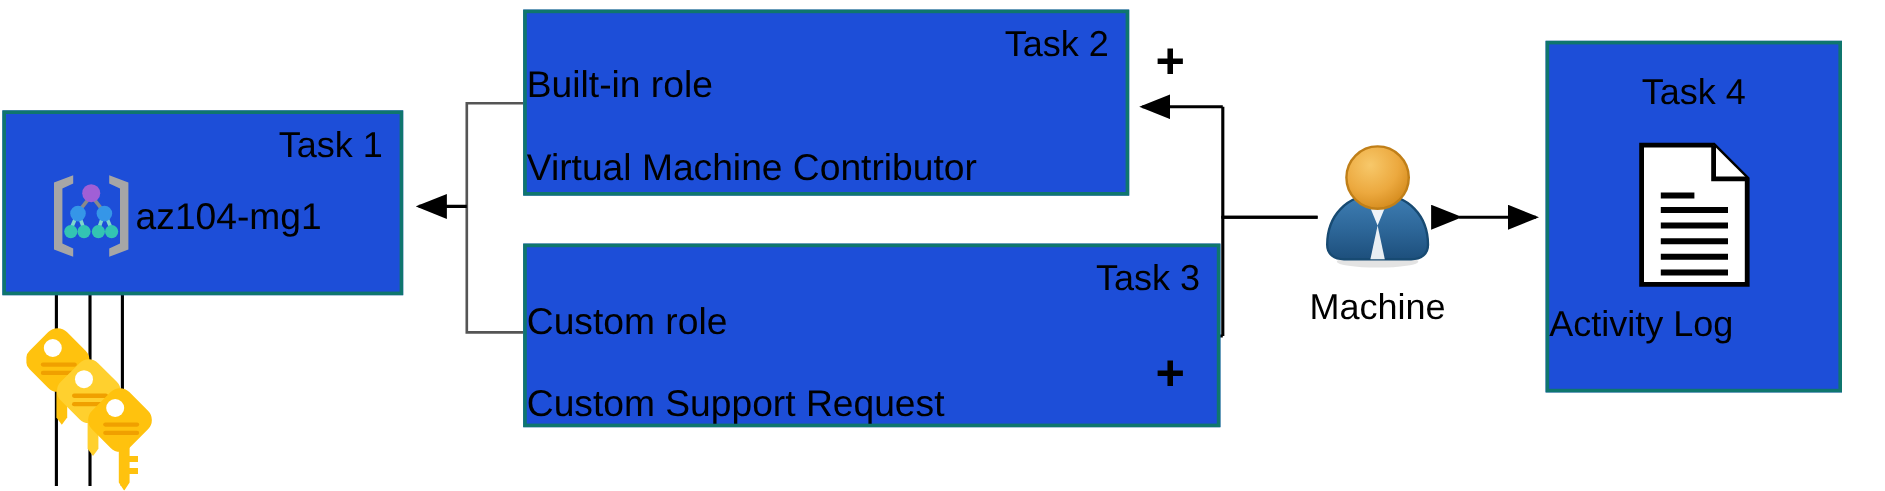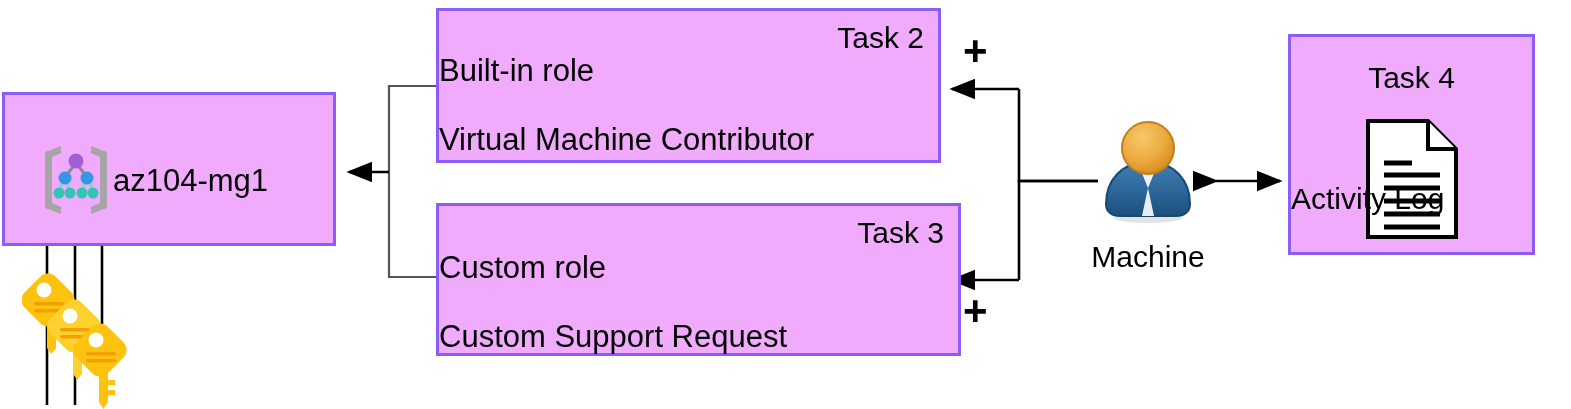--- a/index.html
+++ b/index.html
@@ -10,22 +10,22 @@
   #canvas{
     position:relative;
     width:1571px;
     height:409px;
     background:#ffffff;
     overflow:hidden;
   }
   
   .box{
     position:absolute;
-    background:#f0abfc;
-    border:3px solid #8b5cf6;
+    background:#1d4ed8;
+    border:3px solid #0f766e;
     box-sizing:border-box;
     text-decoration:underline;
   }
   .task-tag{
     position:absolute;
     font-size:30px;
     color:#000;
     line-height:1;
     white-space:nowrap;
   }
@@ -37,36 +37,36 @@
     position:absolute;
     left:34px; top:46px;
     display:flex; align-items:center; gap:0;
   }
   #task1-label{
     font-size:31px; color:#000; line-height:1; white-space:nowrap;
   }
 
   
   #task2{ left:436px; top:8px; width:505px; height:155px; }
-  #task3{ left:436px; top:203px; width:525px; height:153px; }
+  #task3{ left:436px; top:203px; width:581px; height:153px; }
   .rolelines{
     position:absolute;
     left:0; right:0;
     text-align:left;
     color:#000;
   }
   .roleline1{ font-size:31px; line-height:1.05; }
   .roleline2{ font-size:31px; line-height:1.05;margin-top:36px; }
   #task2 .rolelines{ top:44px; }
   #task3 .rolelines{ top:46px; }
   #task2 .roleline1{ margin-bottom:6px; }
   #task3 .roleline1{ margin-bottom:23px; }
 
   
-  #task4{ left:1288px; top:34px; width:247px; height:221px;padding-left:12px; }
+  #task4{ left:1288px; top:34px; width:247px; height:293px;padding-left:12px; }
   #task4-tag{
     position:absolute; top:26px; left:0; right:0;
     text-align:center; font-size:30px; color:#000; line-height:1;
   }
   #task4-doc{
     position:absolute; top:80px; left:50%; transform:translateX(-50%);
   }
   #task4-caption{
     position:absolute; bottom:38px; left:0; right:0;
     font-size:30px; color:#000; line-height:1;
@@ -156,20 +156,21 @@
           <circle cx="22" cy="18" r="7.5" fill="#fff"></circle>
           <rect x="12" y="30" width="30" height="3.6" rx="1.8" fill="#f0a000"></rect>
           <rect x="12" y="37" width="30" height="3.6" rx="1.8" fill="#f0a000"></rect>
           <path d="M25,44 L34,44 L34,58 L41,58 L41,63 L34,63 L34,68 L41,68 L41,73 L34,73 L34,80 L29.5,87 L25,80 Z" fill="#ffc20e"></path>
         </g>
       </g>
     </svg>
   </div>
 
   <div class="box" id="task1">
+    <div class="task-tag tag-tr">Task 1</div>
     <div id="task1-inner">
       <div id="mg-icon">
         <svg viewBox="0 0 74 78" width="74" height="78" xmlns="http://www.w3.org/2000/svg">
 
           <path d="M22,5 L6,11 L6,67 L22,73 L22,66 L13,62 L13,16 L22,12 Z" fill="#a6a6a6"></path>
 
           <path d="M52,5 L68,11 L68,67 L52,73 L52,66 L61,62 L61,16 L52,12 Z" fill="#a6a6a6"></path>
 
           <line x1="37" y1="22" x2="26" y2="36" stroke="#8a8a8a" stroke-width="3"></line>
           <line x1="37" y1="22" x2="48" y2="36" stroke="#8a8a8a" stroke-width="3"></line>

